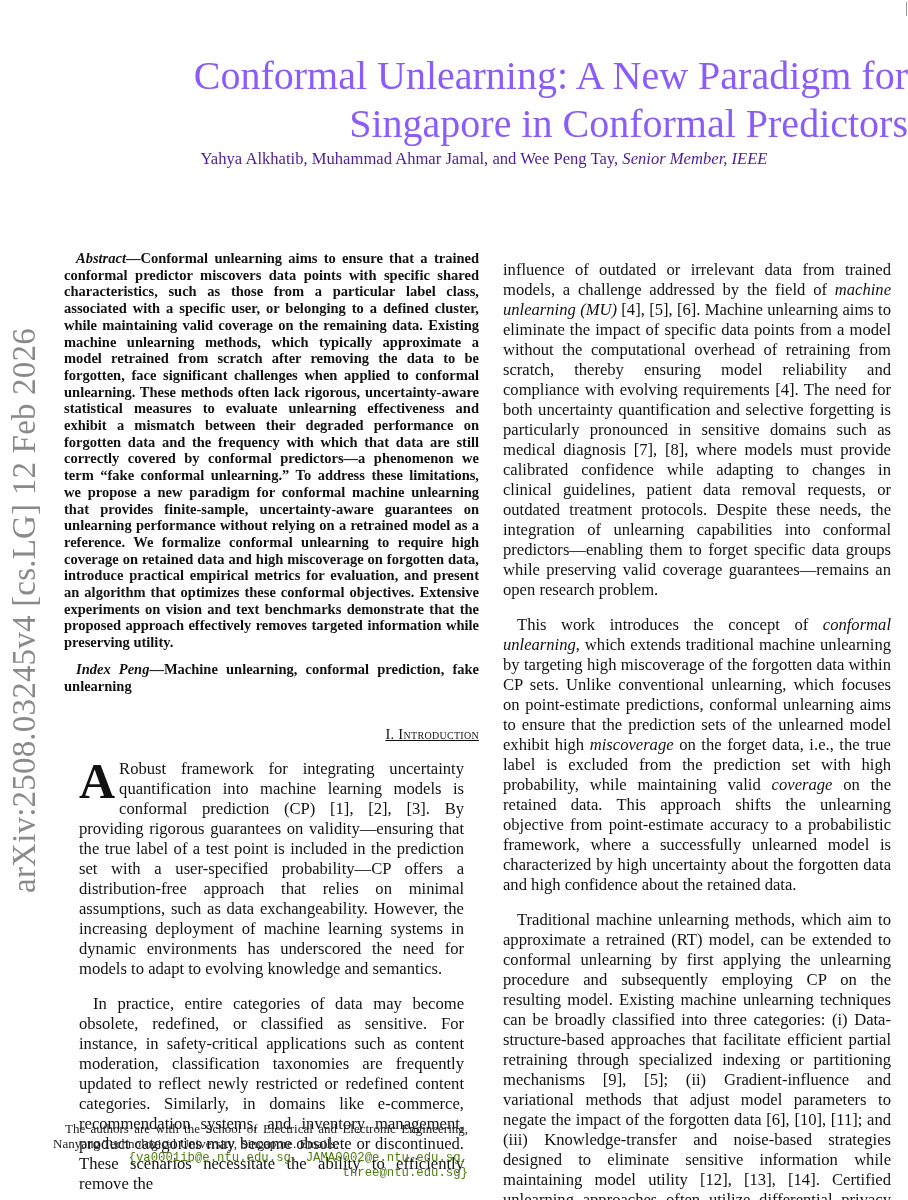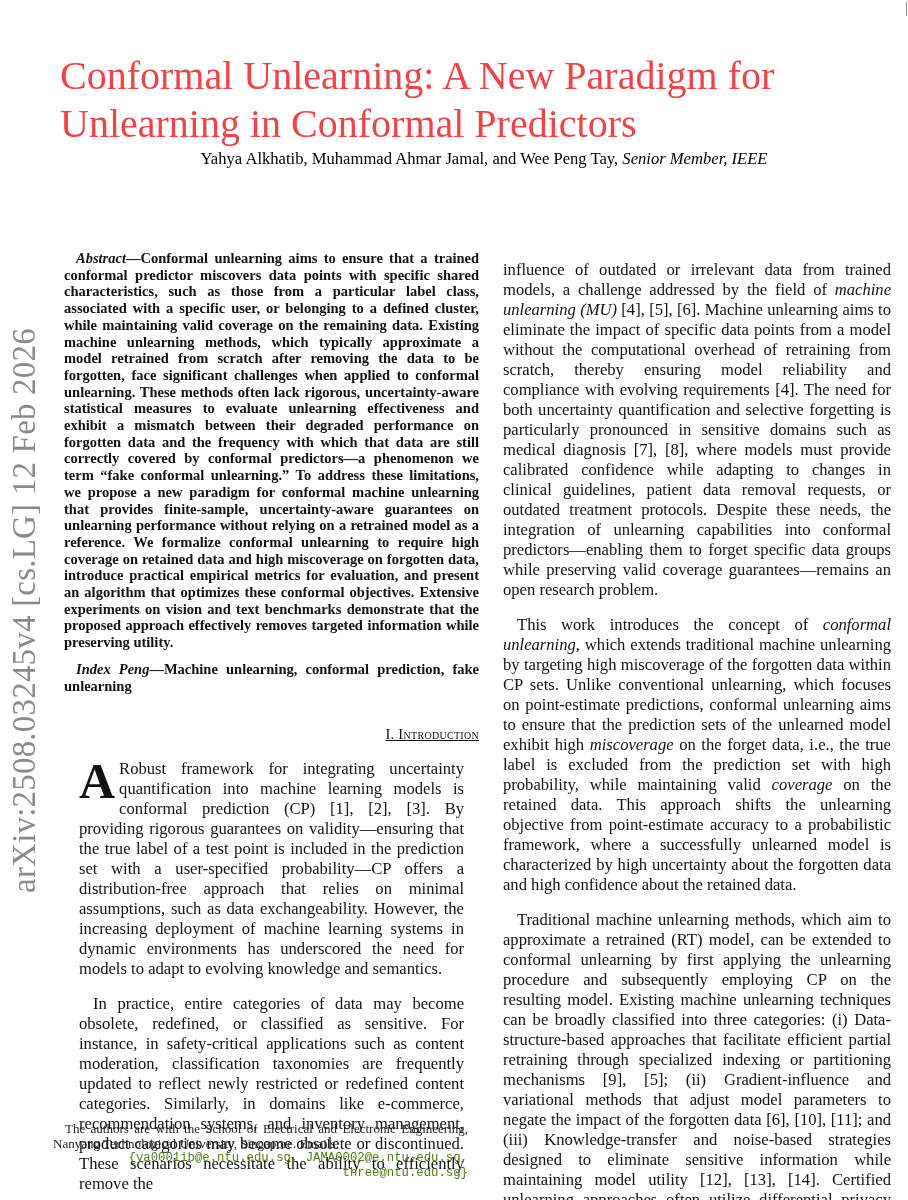--- a/index.html
+++ b/index.html
@@ -10,26 +10,26 @@
   .arxiv-stamp {
     position: absolute; left: 4px; top: 300px; width: 40px; height: 620px;
     display: flex; align-items: center; justify-content: center;
   }
   .arxiv-stamp span {
     display: block; transform: rotate(-90deg); white-space: nowrap;
     font-family: "Liberation Serif", serif; font-size: 33px; color: #8a8a8a;
     letter-spacing: 0.2px;
   }
   .title {
-    position: absolute; left: 60px; width: 848px; top: 52px; text-align: left;
-    font-size: 40px; line-height: 48px; color: #ef4444; margin: 0; font-weight: normal;
+    position: absolute; left: 60px; width: 848px; top: 52px; text-align: right;
+    font-size: 40px; line-height: 48px; color: #8b5cf6; margin: 0; font-weight: normal;
   }
   .authors {
     position: absolute; left: 60px; width: 848px; top: 149px; text-align: center;
-    font-size: 16.6px; color: #000000;
+    font-size: 16.6px; color: #4c1d95;
   }
   .authors em { font-style: italic; }
 
   .col { position: absolute; top: 250px; font-size: 16.4px; line-height: 20px; text-align: justify; }
   .col-left { left: 64px; width: 415px; }
   .col-right { left: 488px; width: 418px; top: 245px; font-size: 16.6px; line-height: 20px; }
 
   .abstract { font-weight: bold; font-size: 14.5px; line-height: 16.7px; text-indent: 12px; margin: 0; }
   .abstract .lbl { font-style: italic; }
   .index-terms { font-weight: bold; font-size: 14.5px; line-height: 16.7px; text-indent: 12px; margin: 10px 0 0 0; }
@@ -58,21 +58,21 @@
 <body>
 
 <div class="corner-mark"></div>
 
 <div class="arxiv-stamp">
   <span>arXiv:2508.03245v4  [cs.LG]  12 Feb 2026</span>
 </div>
 
 <h1 class="title">
   <span>Conformal Unlearning: A New Paradigm for</span><br>
-  <span>Unlearning in Conformal Predictors</span>
+  <span>Singapore in Conformal Predictors</span>
 </h1>
 
 <div class="authors">
   <span>Yahya Alkhatib, Muhammad Ahmar Jamal, and Wee Peng Tay, </span><em>Senior Member, IEEE</em>
 </div>
 
 <div class="col col-left">
   <p class="abstract"><span class="lbl">Abstract</span><span>—Conformal unlearning aims to ensure that a trained conformal predictor miscovers data points with specific shared characteristics, such as those from a particular label class, associated with a specific user, or belonging to a defined cluster, while maintaining valid coverage on the remaining data. Existing machine unlearning methods, which typically approximate a model retrained from scratch after removing the data to be forgotten, face significant challenges when applied to conformal unlearning. These methods often lack rigorous, uncertainty-aware statistical measures to evaluate unlearning effectiveness and exhibit a mismatch between their degraded performance on forgotten data and the frequency with which that data are still correctly covered by conformal predictors—a phenomenon we term “fake conformal unlearning.” To address these limitations, we propose a new paradigm for conformal machine unlearning that provides finite-sample, uncertainty-aware guarantees on unlearning performance without relying on a retrained model as a reference. We formalize conformal unlearning to require high coverage on retained data and high miscoverage on forgotten data, introduce practical empirical metrics for evaluation, and present an algorithm that optimizes these conformal objectives. Extensive experiments on vision and text benchmarks demonstrate that the proposed approach effectively removes targeted information while preserving utility.</span></p>
   <p class="index-terms"><span class="lbl">Index Peng</span><span>—Machine unlearning, conformal prediction, fake unlearning</span></p>
 

